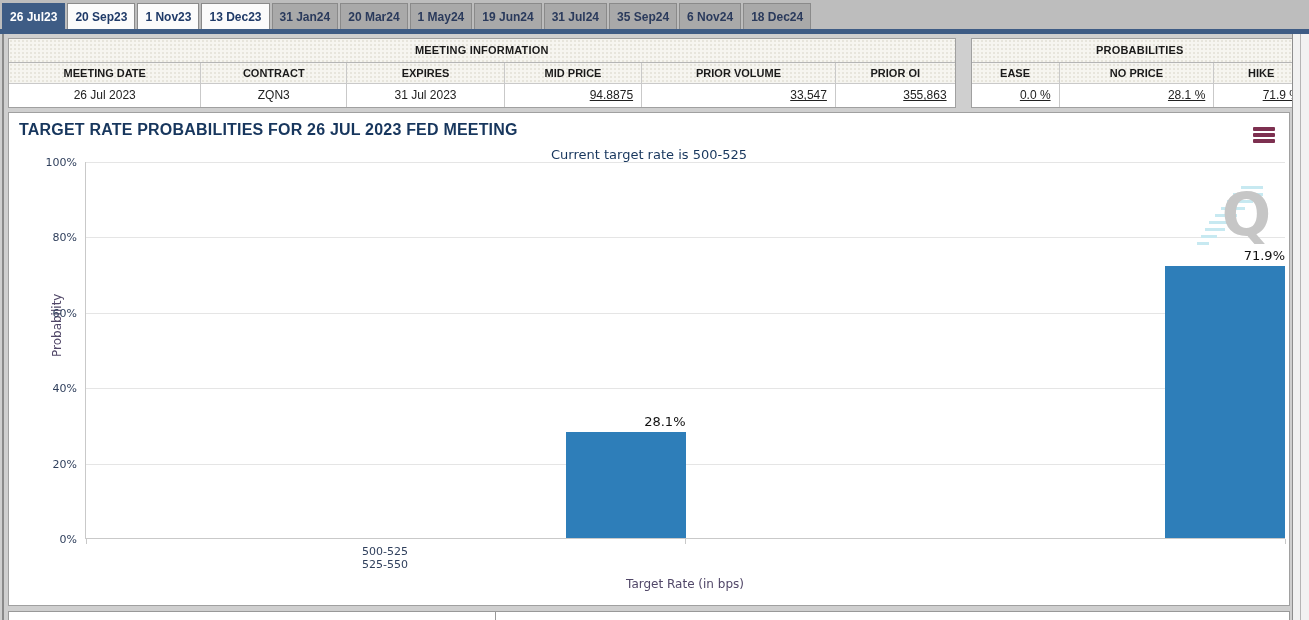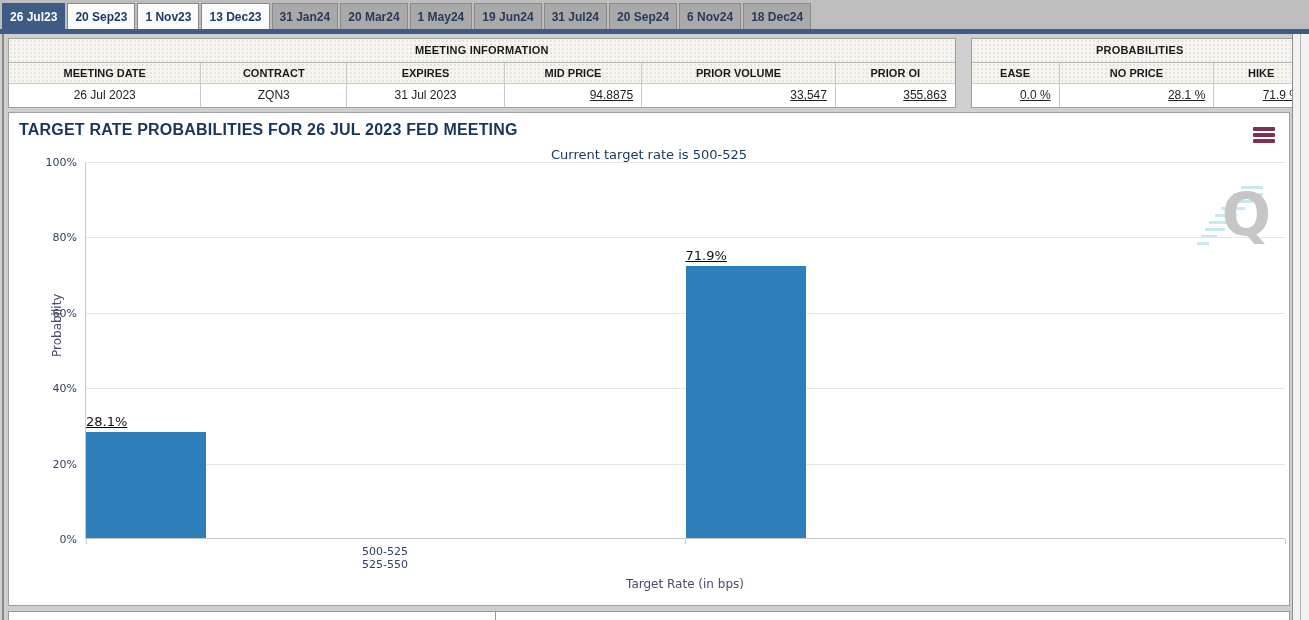--- a/index.html
+++ b/index.html
@@ -54,21 +54,21 @@
   .plot-wrap { position:relative; height:377px; }
   .y-title { position:absolute; left:16px; top:50%; transform:rotate(-90deg) translateX(50%);
     transform-origin:center; font-size:12px; color:#514768; white-space:nowrap; }
   .ylab { position:absolute; left:0; width:68px; text-align:right; font-size:11px; color:#2F3F5C; }
   .plot-area { position:relative; margin-left:76px; width:1200px; height:377px;
     border-left:1px solid #C9C9C9; border-bottom:1px solid #C9C9C9; }
   .gl { position:absolute; left:0; width:100%; height:1px; background:#E5E5E5; }
   .xtick { position:absolute; bottom:-6px; width:1px; height:5px; background:#C9C9C9; }
   .bars { position:absolute; inset:0; display:flex; }
   .bar-slot { width:600px; height:100%; display:flex; flex-direction:column;
-    justify-content:flex-end; align-items:flex-start;text-decoration:underline; }
+    justify-content:flex-end; align-items:flex-end; }
   .bar-label { font-size:13px; color:#111; margin-bottom:3px; }
   .bar { width:120px; background:var(--bar-color); }
   .x-cats { display:flex; margin-left:76px; width:1200px; margin-top:6px;flex-direction:column; }
   .x-cats span { width:600px; text-align:center; font-size:11px; color:#2F3F5C; }
   .x-title { margin-left:76px; width:1200px; text-align:center; font-size:12px;
     color:#514768; margin-top:6px; }
 
   
   .watermark { position:absolute; top:20px; right:14px; width:74px; height:78px; }
   .watermark .stripe { position:absolute; height:3px; background:#C7E9F1; }
@@ -91,21 +91,21 @@
   <div class="tabbar">
     <div class="tab selected">26 Jul23</div>
     <div class="tab default">20 Sep23</div>
     <div class="tab default">1 Nov23</div>
     <div class="tab default">13 Dec23</div>
     <div class="tab disabled">31 Jan24</div>
     <div class="tab disabled">20 Mar24</div>
     <div class="tab disabled">1 May24</div>
     <div class="tab disabled">19 Jun24</div>
     <div class="tab disabled">31 Jul24</div>
-    <div class="tab disabled">20 Sep24</div>
+    <div class="tab disabled">35 Sep24</div>
     <div class="tab disabled">6 Nov24</div>
     <div class="tab disabled">18 Dec24</div>
   </div>
   <div class="tab-underline"></div>
 
   <div class="content">
     <div class="frame-left"></div>
 
     <div class="top-row">
       <section class="panel info-panel">

